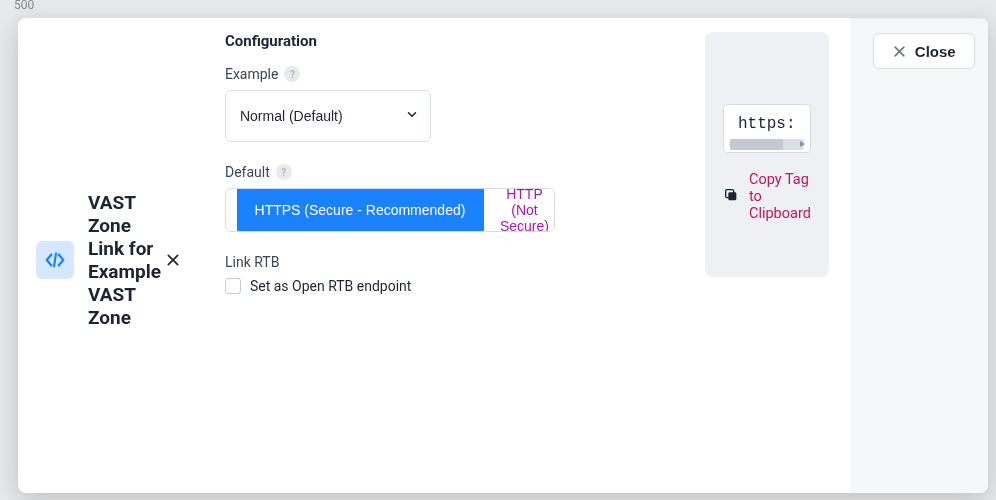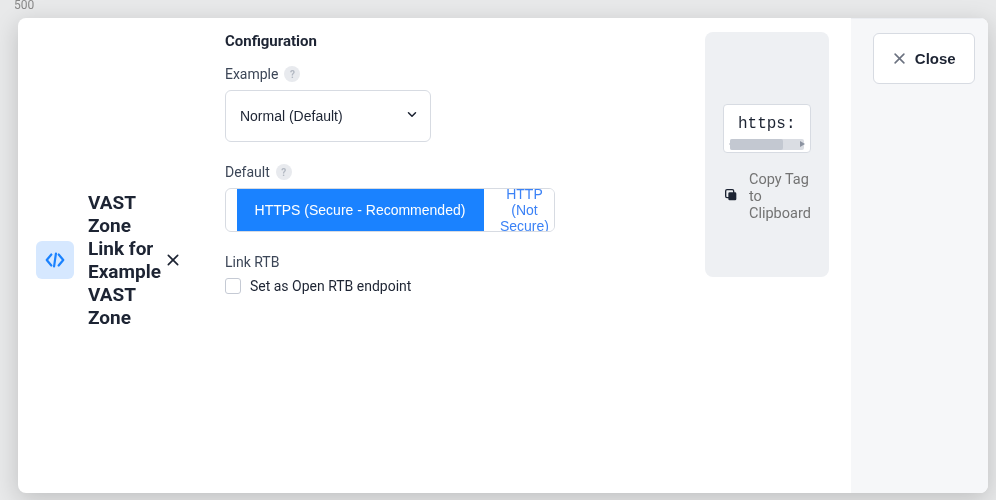--- a/index.html
+++ b/index.html
@@ -139,21 +139,21 @@
     margin-bottom: 22px;
     padding-left: 11px;
   }
   .seg-btn {
     height: 42px;
     padding: 0 16px;
     font-size: 14px;
     border: none;
     cursor: pointer;
     background: #fff;
-    color: #3b82f6;
+    color: #a21caf;
     display: flex;
     align-items: center;
     justify-content: center;
   }
   .seg-btn.active {
     background: #1a82ff;
     color: #fff;
     font-weight: 500;
   }
   .seg-btn:not(:last-child) {
@@ -233,35 +233,35 @@
   .copy-row {
     display: flex;
     align-items: center;
     justify-content: center;
     gap: 10px;
     margin-top: 18px;
     cursor: pointer;
   }
   .copy-row span {
     font-size: 14.5px;
-    color: #737373;
+    color: #be185d;
   }
   .copy-icon svg { width: 16px; height: 16px; }
   .modal-footer {
     background: #f6f7f9;
     border-top: 1px solid #eceef2;
     padding: 14px 22px;
     display: flex;
     justify-content: flex-end;
   }
   .close-footer-btn {
     display: flex;
     align-items: center;
     gap: 8px;
-    height: 51px;
+    height: 36px;
     padding: 0 18px;
     border: 1px solid #d7dbe2;
     border-radius: 6px;
     background: #fff;
     font-size: 15px;
     font-weight: 600;
     color: #1d2433;
     cursor: pointer;
   }
   .close-footer-btn svg { width: 15px; height: 15px; }

